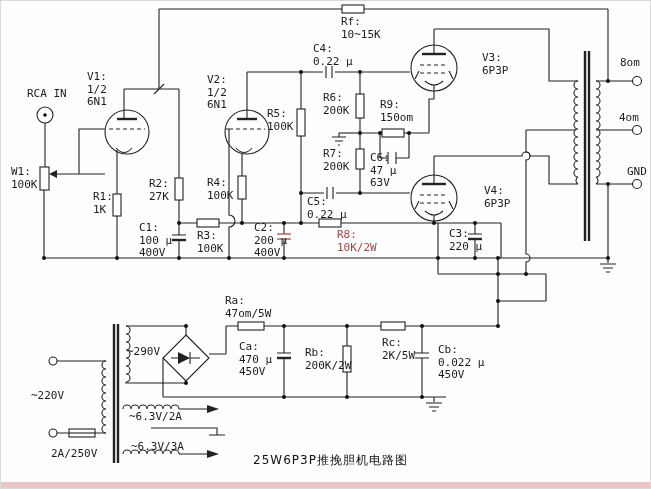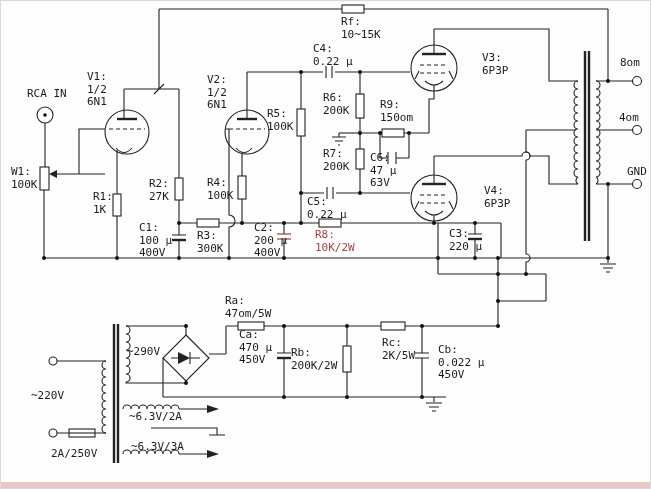--- a/index.html
+++ b/index.html
@@ -1,19 +1,19 @@
 <!DOCTYPE html>
 <html><head>
 <meta charset="utf-8">
 <style>
   html,body{margin:0;padding:0;background:#fff;}
   #stage{position:relative;width:651px;height:489px;background:#fdfdfd;border:1px solid #d9d9d9;box-sizing:border-box;overflow:hidden;font-family:"DejaVu Sans Mono",monospace;}
   #wires{position:absolute;left:0;top:0;}
   .lbl{position:absolute;font:11px/12.5px "DejaVu Sans Mono",monospace;white-space:pre;color:#1b1b1b;letter-spacing:0;}
-  .lbl.red{color:#a04545;}
+  .lbl.red{color:#a04545;margin-left:22px;}
   #title{position:absolute;left:252px;top:452px;font:12px/14px "DejaVu Sans",sans-serif;color:#111;letter-spacing:1px;}
   #wm-strip{position:absolute;left:0;top:481px;width:651px;height:8px;background:#eac6c4;}
   svg{display:block;}
   .w{stroke:#222;stroke-width:1.1;fill:none;}
   .thick{stroke:#222;stroke-width:2.4;fill:none;}
   .box{fill:#fff;stroke:#222;stroke-width:1.1;}
   .dot{fill:#111;stroke:none;}
   .dash{stroke:#222;stroke-width:1;fill:none;stroke-dasharray:4 3;}
   .fillb{fill:#222;stroke:none;}
   .redbar{stroke:#a05050;stroke-width:1.3;fill:none;}
@@ -192,21 +192,21 @@
 <div class="lbl" style="left:10px;top:165px">W1:
 100K</div>
 <div class="lbl" style="left:92px;top:190px">R1:
 1K</div>
 <div class="lbl" style="left:148px;top:177px">R2:
 27K</div>
 <div class="lbl" style="left:138px;top:221px">C1:
 100 μ
 400V</div>
 <div class="lbl" style="left:196px;top:229px">R3:
-300K</div>
+100K</div>
 <div class="lbl" style="left:206px;top:73px">V2:
 1/2
 6N1</div>
 <div class="lbl" style="left:206px;top:176px">R4:
 100K</div>
 <div class="lbl" style="left:253px;top:221px">C2:
 200 μ
 400V</div>
 <div class="lbl" style="left:266px;top:107px">R5:
 100K</div>
@@ -232,30 +232,31 @@
 <div class="lbl" style="left:483px;top:184px">V4:
 6P3P</div>
 <div class="lbl" style="left:448px;top:227px">C3:
 220 μ</div>
 <div class="lbl" style="left:619px;top:56px">8om</div>
 <div class="lbl" style="left:618px;top:111px">4om</div>
 <div class="lbl" style="left:626px;top:165px">GND</div>
 <div class="lbl" style="left:126px;top:345px">~290V</div>
 <div class="lbl" style="left:224px;top:294px">Ra:
 47om/5W</div>
-<div class="lbl" style="left:238px;top:328px">Ca:
+<div class="lbl" style="left:238px;top:340px">Ca:
 470 μ
 450V</div>
-<div class="lbl" style="left:290px;top:346px">Rb:
+<div class="lbl" style="left:304px;top:346px">Rb:
 200K/2W</div>
 <div class="lbl" style="left:381px;top:336px">Rc:
 2K/5W</div>
 <div class="lbl" style="left:437px;top:343px">Cb:
 0.022 μ
 450V</div>
 <div class="lbl" style="left:30px;top:389px">~220V</div>
 <div class="lbl" style="left:50px;top:447px">2A/250V</div>
 <div class="lbl" style="left:128px;top:410px">~6.3V/2A</div>
 <div class="lbl" style="left:130px;top:440px">~6.3V/3A</div>
 
+<div id="title">25W6P3P推挽胆机电路图</div>
 <div id="wm-strip"></div>
 
 </div>
 
 </body></html>

